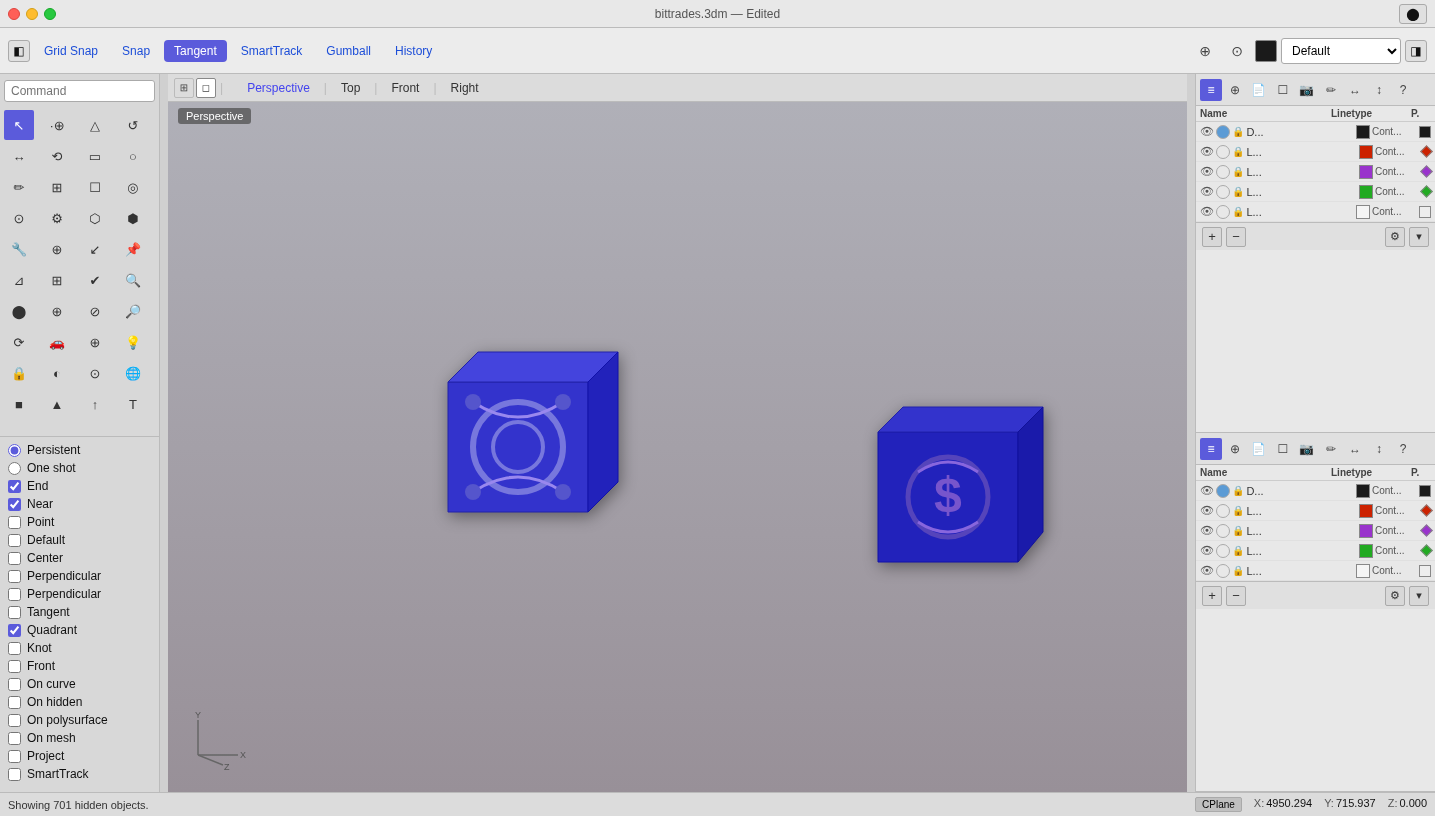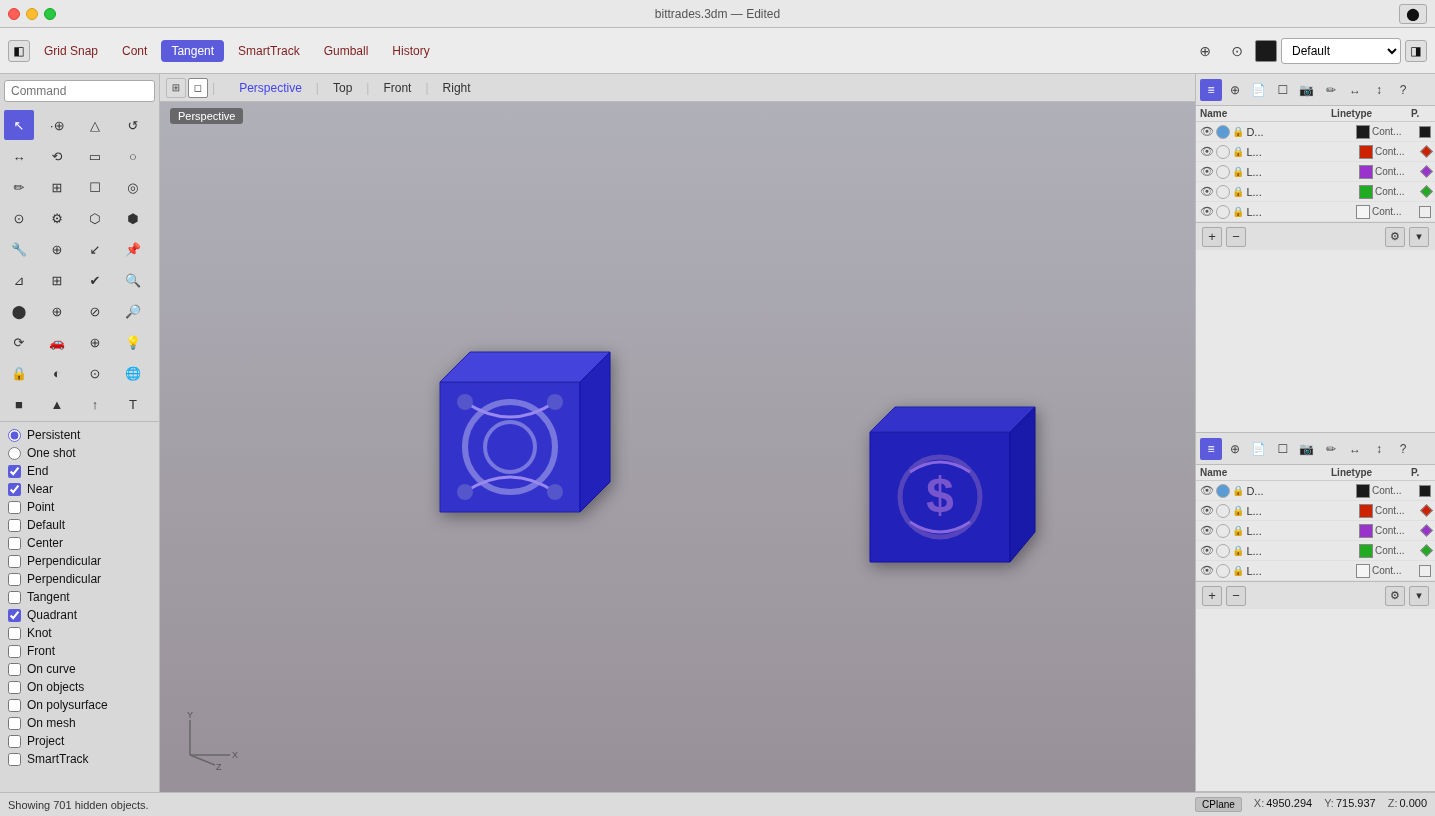--- a/index.html
+++ b/index.html
@@ -32,21 +32,21 @@
       padding: 0 8px;
       gap: 4px;
     }
     .toolbar-btn {
       padding: 4px 10px;
       font-size: 12px;
       background: transparent;
       border: none;
       border-radius: 4px;
       cursor: pointer;
-      color: #7f1d1d;
+      color: #1d4ed8;
     }
     .toolbar-btn.active {
       background: #5b5bdb;
       color: white;
       border-radius: 4px;
     }
     .toolbar-icon-btn {
       width: 28px; height: 28px;
       border: none;
       background: transparent;
@@ -78,20 +78,21 @@
       border-radius: 3px;
       background: #e0e0e0;
       cursor: pointer;
       display: flex; align-items: center; justify-content: center;
     }
 
     
     #main {
       display: flex;
       height: calc(816px - 28px - 46px - 24px);
+      gap: 8px;
     }
 
     
     #left-toolbar {
       width: 160px;
       background: #d8d8d8;
       border-right: 1px solid #bbb;
       display: flex;
       flex-direction: column;
       overflow: hidden;
@@ -123,20 +124,21 @@
       color: #333;
     }
     .tool-btn.selected { background: #5b5bdb; color: white; }
 
     
     #snap-panel {
       flex: 1;
       overflow-y: auto;
       padding: 4px 8px;
       border-top: 1px solid #bbb;
+      margin-top: 15px;
     }
     .snap-item {
       display: flex;
       align-items: center;
       gap: 6px;
       padding: 2px 0;
       font-size: 12px;
       cursor: pointer;
     }
     .snap-item input[type="checkbox"], .snap-item input[type="radio"] {
@@ -347,21 +349,21 @@
     <div class="traffic-light tl-min"></div>
     <div class="traffic-light tl-max"></div>
   </div>
   <div class="title-text">bittrades.3dm — Edited</div>
   <div style="margin-left:auto; width:28px; height:20px; border:1px solid #aaa; border-radius:3px; background:#e0e0e0; display:flex; align-items:center; justify-content:center; cursor:pointer;">⬤</div>
 </div>
 
 <div id="toolbar">
   <div class="sidebar-toggle">◧</div>
   <button class="toolbar-btn">Grid Snap</button>
-  <button class="toolbar-btn">Cont</button>
+  <button class="toolbar-btn">Snap</button>
   <button class="toolbar-btn active">Tangent</button>
   <button class="toolbar-btn">SmartTrack</button>
   <button class="toolbar-btn">Gumball</button>
   <button class="toolbar-btn">History</button>
   <div style="flex:1"></div>
   <div style="display:flex;align-items:center;gap:4px;">
     <button class="toolbar-icon-btn">⊕</button>
     <button class="toolbar-icon-btn">⊙</button>
     <div class="color-swatch"></div>
     <select class="default-select">
@@ -485,21 +487,21 @@
           <div class="snap-item">
             <input type="checkbox" class="snap-check" style="">
             <span>Front</span>
           </div>
           <div class="snap-item">
             <input type="checkbox" class="snap-check" style="">
             <span>On curve</span>
           </div>
           <div class="snap-item">
             <input type="checkbox" class="snap-check" style="">
-            <span>On objects</span>
+            <span>On hidden</span>
           </div>
           <div class="snap-item">
             <input type="checkbox" class="snap-check" style="">
             <span>On polysurface</span>
           </div>
           <div class="snap-item">
             <input type="checkbox" class="snap-check" style="">
             <span>On mesh</span>
           </div>
           <div class="snap-item">

